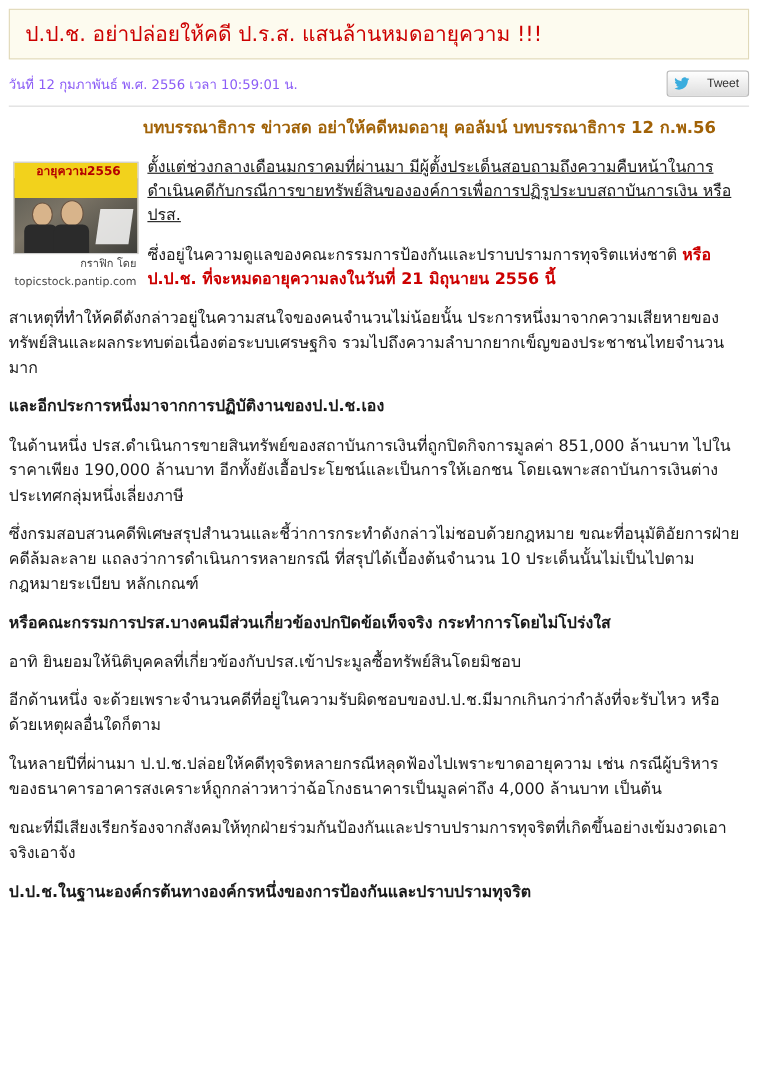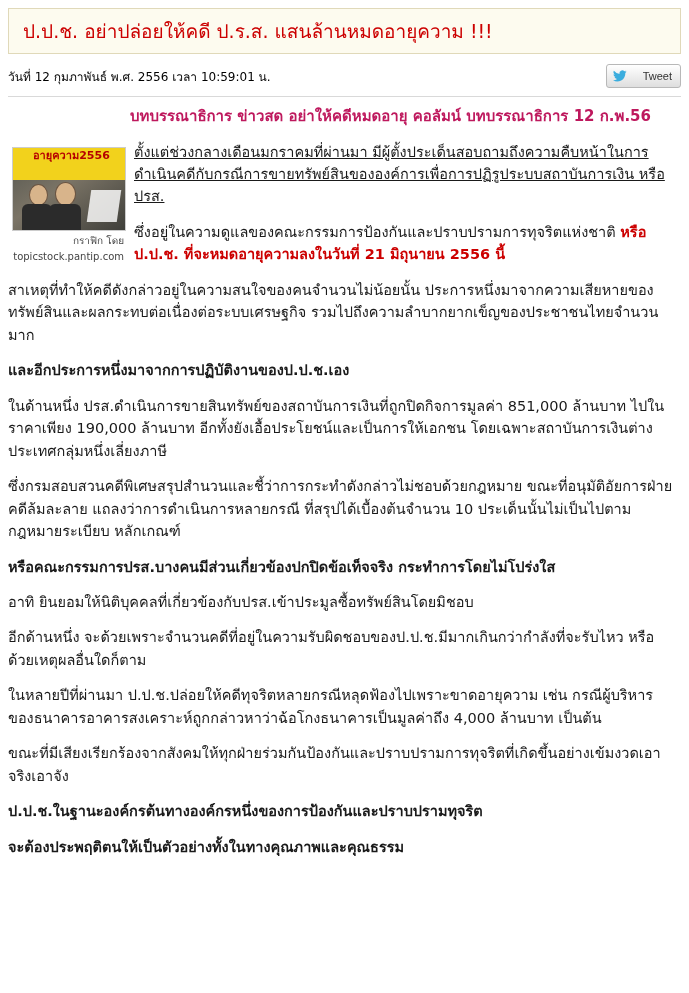--- a/index.html
+++ b/index.html
@@ -44,21 +44,21 @@
   
   .meta-row {
     margin: 10px 8px 0 8px;
     display: flex;
     align-items: center;
     justify-content: space-between;
     height: 24px;
   }
   .meta-date {
     font-size: 12px;
-    color: #000000;
+    color: #8b5cf6;
   }
   .tweet-btn {
     display: inline-flex;
     align-items: center;
     gap: 16px;
     background: linear-gradient(#ffffff, #dedede);
     border: 1px solid #b8b8b8;
     border-radius: 3px;
     padding: 2px 8px 2px 6px;
     font-size: 11px;
@@ -75,21 +75,21 @@
 
   
   .divider {
     margin: 8px 8px 0 8px;
     border-top: 1px solid #d9d9d9;
   }
 
   
   .column-title {
     margin: 10px 8px 0 130px;
-    color: #be185d;
+    color: #a16207;
     font-size: 15px;
     font-weight: bold;
     line-height: 1.3;
   }
 
   
   .content {
     margin: 0 14px 0 8px;
     position: relative;
   }
@@ -253,18 +253,15 @@
     </p>
 
     <p class="body">
       <span>ขณะที่มีเสียงเรียกร้องจากสังคมให้ทุกฝ่ายร่วมกันป้องกันและปราบปรามการทุจริตที่เกิดขึ้นอย่างเข้มงวดเอาจริงเอาจัง</span>
     </p>
 
     <p class="body magenta">
       <span>ป.ป.ช.ในฐานะองค์กรต้นทางองค์กรหนึ่งของการป้องกันและปราบปรามทุจริต</span>
     </p>
 
-    <p class="body blue">
-      <span>จะต้องประพฤติตนให้เป็นตัวอย่างทั้งในทางคุณภาพและคุณธรรม</span>
-    </p>
 
   </div>
 </div>
 
 </body></html>

